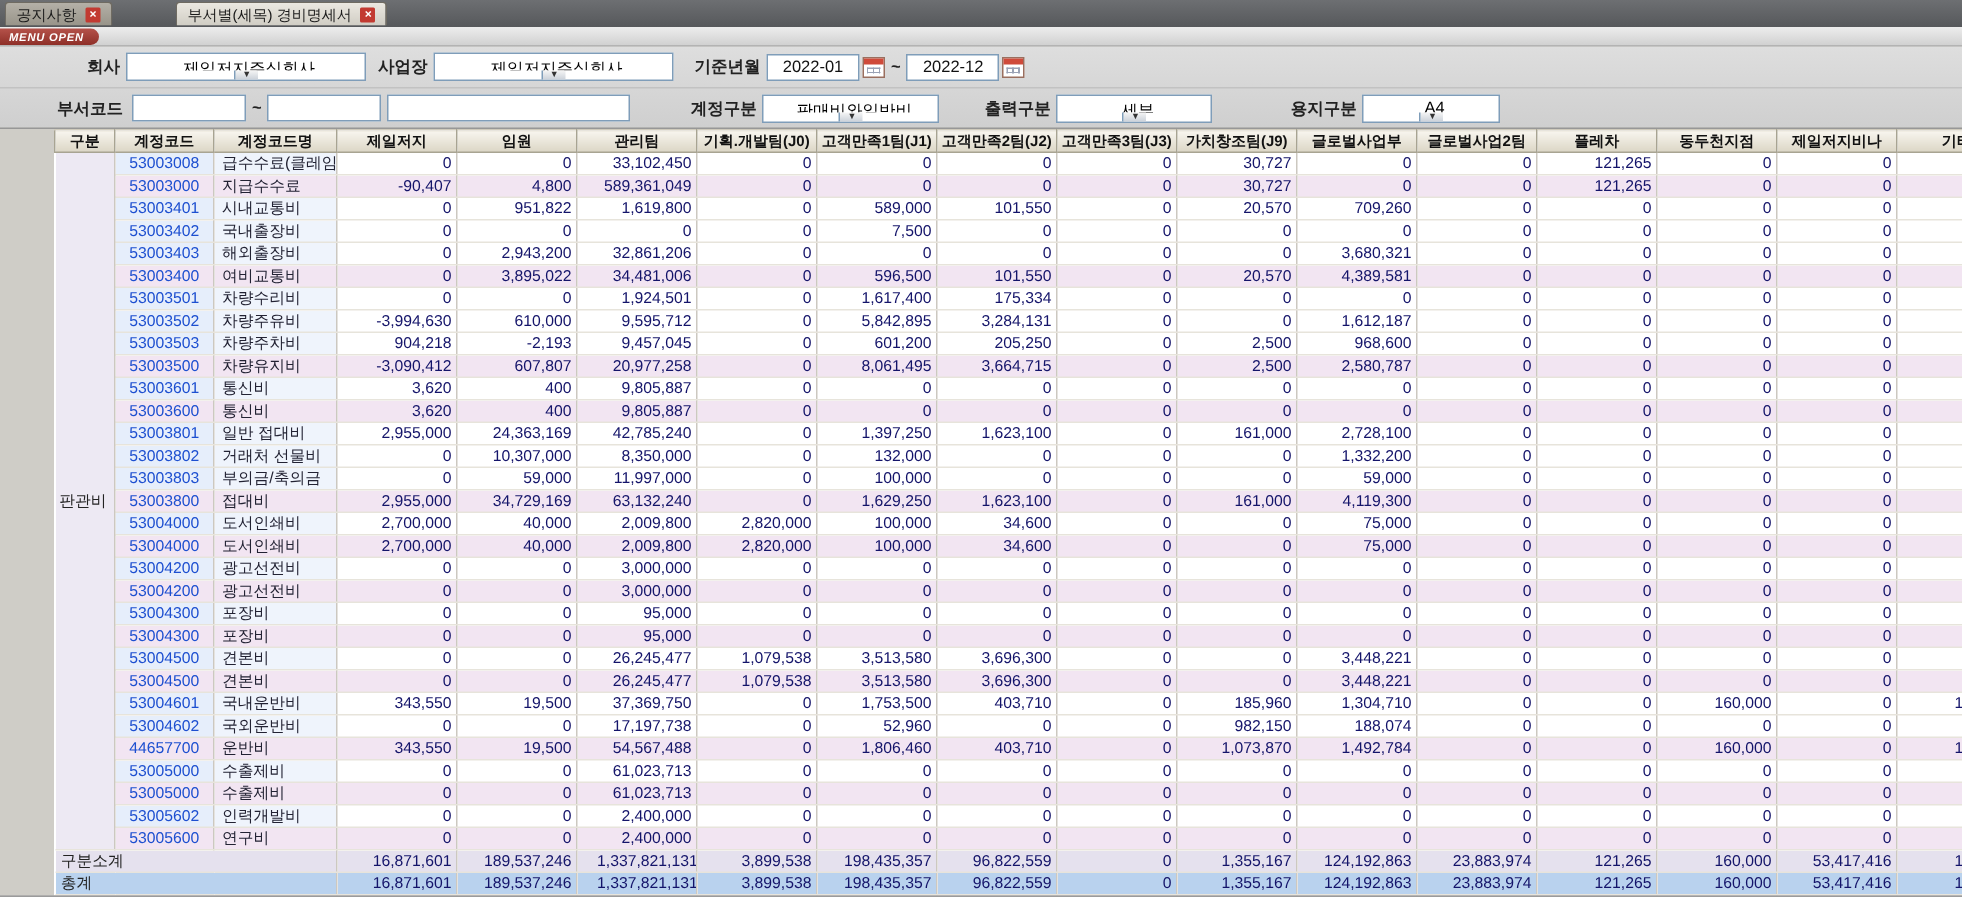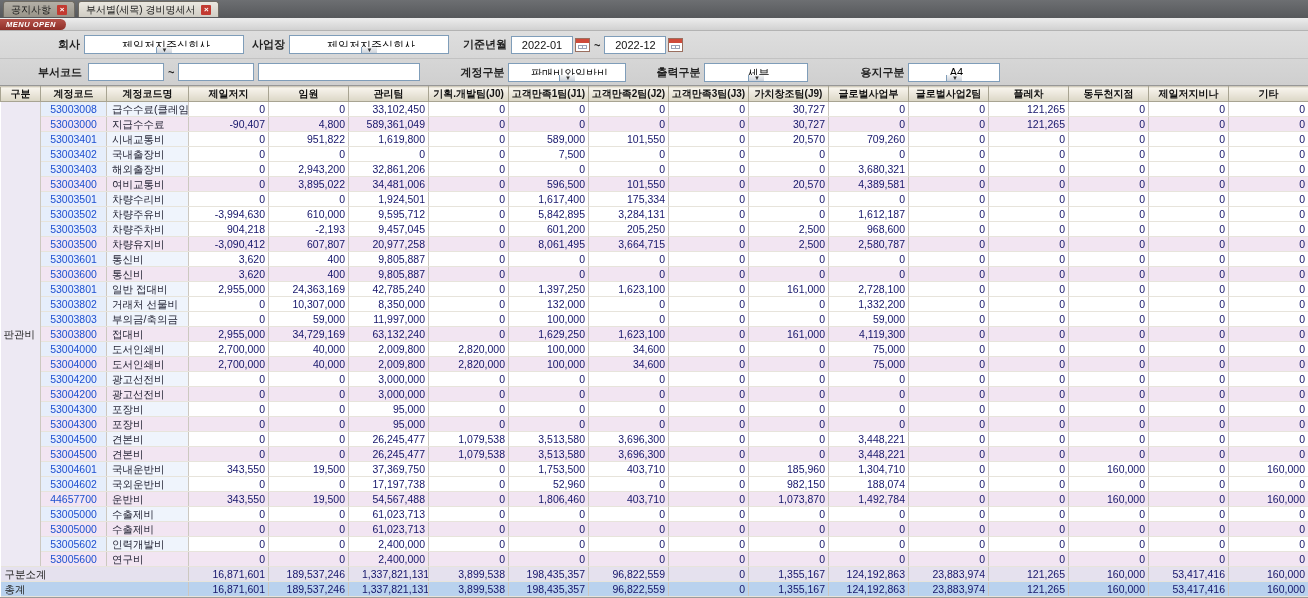--- a/index.html
+++ b/index.html
@@ -3,21 +3,21 @@
 <meta charset="utf-8">
 <style>
   * { margin:0; padding:0; box-sizing:border-box; }
   html,body { width:1308px; height:598px; overflow:hidden; }
   body { background:#cfcdc7; font-family:"Liberation Sans",sans-serif; }
 
   
   .tabbar { height:18px; background:linear-gradient(#6d6f72,#56585b); display:flex; align-items:center; padding-left:3px; gap:3px; }
   .tab { height:16px; display:flex; align-items:center; gap:6px; padding:0 7px; font-size:10px; color:#1b1b1b;
          background:linear-gradient(#b4b0a7,#989489); border:1px solid #6f6b62; border-bottom:none; border-radius:3px 3px 0 0; cursor:default; }
-  .tab.active { background:linear-gradient(#ebe8e1,#d0cdc4); }
+  .tab.active { background:linear-gradient(#ebe8e1,#d0cdc4);margin-left:39px; }
   .tabx { width:10px; height:10px; background:#c23a31; color:#fff; font-size:8px; line-height:10px; text-align:center; border-radius:1px; font-weight:bold; }
 
   
   .menubar { height:13px; background:linear-gradient(#ededed,#d1d1d1); border-bottom:1px solid #b3b3b3; position:relative; }
   .menu-open { position:absolute; left:0; top:1px; height:11px; background:linear-gradient(#b5524a,#8e2f28); color:#fff;
                font-size:7.5px; font-weight:bold; font-style:italic; line-height:11px; padding:0 10px 0 6px;
                border-radius:0 6px 6px 0; letter-spacing:.5px; }
 
   
   .filters { background:linear-gradient(#dedede,#cfcfcf); border-bottom:1px solid #979797; }
@@ -32,21 +32,21 @@
   .tinput { height:18px; border:1px solid #7f9db9; background:#fff; font-size:11px; color:#000; padding:0 3px; font-family:inherit; }
   .dinput { text-align:center; color:#111; }
   .tilde { font-size:11px; color:#222; font-weight:bold; }
   .cal { width:15px; height:14px; border:1px solid #9a6f5f; background:#fff; margin-left:2px; position:relative; flex:none; }
   .cal::before { content:""; position:absolute; top:0; left:0; right:0; height:4px; background:#cf4a3a; }
   .cal::after { content:""; position:absolute; left:2px; right:2px; top:6px; bottom:2px;
                 background:repeating-linear-gradient(90deg,#9aa2b5 0 1px,transparent 1px 4px),
                            repeating-linear-gradient(0deg,#9aa2b5 0 1px,transparent 1px 3px); }
 
   
-  .gridwrap { background:#a3a3a3; }
+  .gridwrap { background:#a3a3a3;margin-left:36px; }
   table { border-collapse:collapse; table-layout:fixed; width:1308px; background:#fff; }
   th { height:15px; font-size:10px; font-weight:bold; color:#111; background:linear-gradient(#f8f5ee,#dbd6c5);
        border:1px solid #a8a492; border-top:1px solid #cfcabb; overflow:hidden; white-space:nowrap; padding:0 1px; }
   td { height:15px; font-size:10.5px; line-height:14px; border-right:1px solid #ccc8c0; border-bottom:1px solid #e7e4db;
        overflow:hidden; white-space:nowrap; padding:0 3px; color:#14146a; }
   td.grp { background:#ede9f3; color:#222; text-align:left; vertical-align:middle; font-size:10.5px; padding-left:3px; }
   td.code { color:#1d4fd0; text-align:center; background:#e6eefb; }
   td.name { text-align:left; background:#eff4fc; color:#223; padding-left:5px; }
   td.num { text-align:right; }
   tr.sub td { background:#f2e5f2; }

